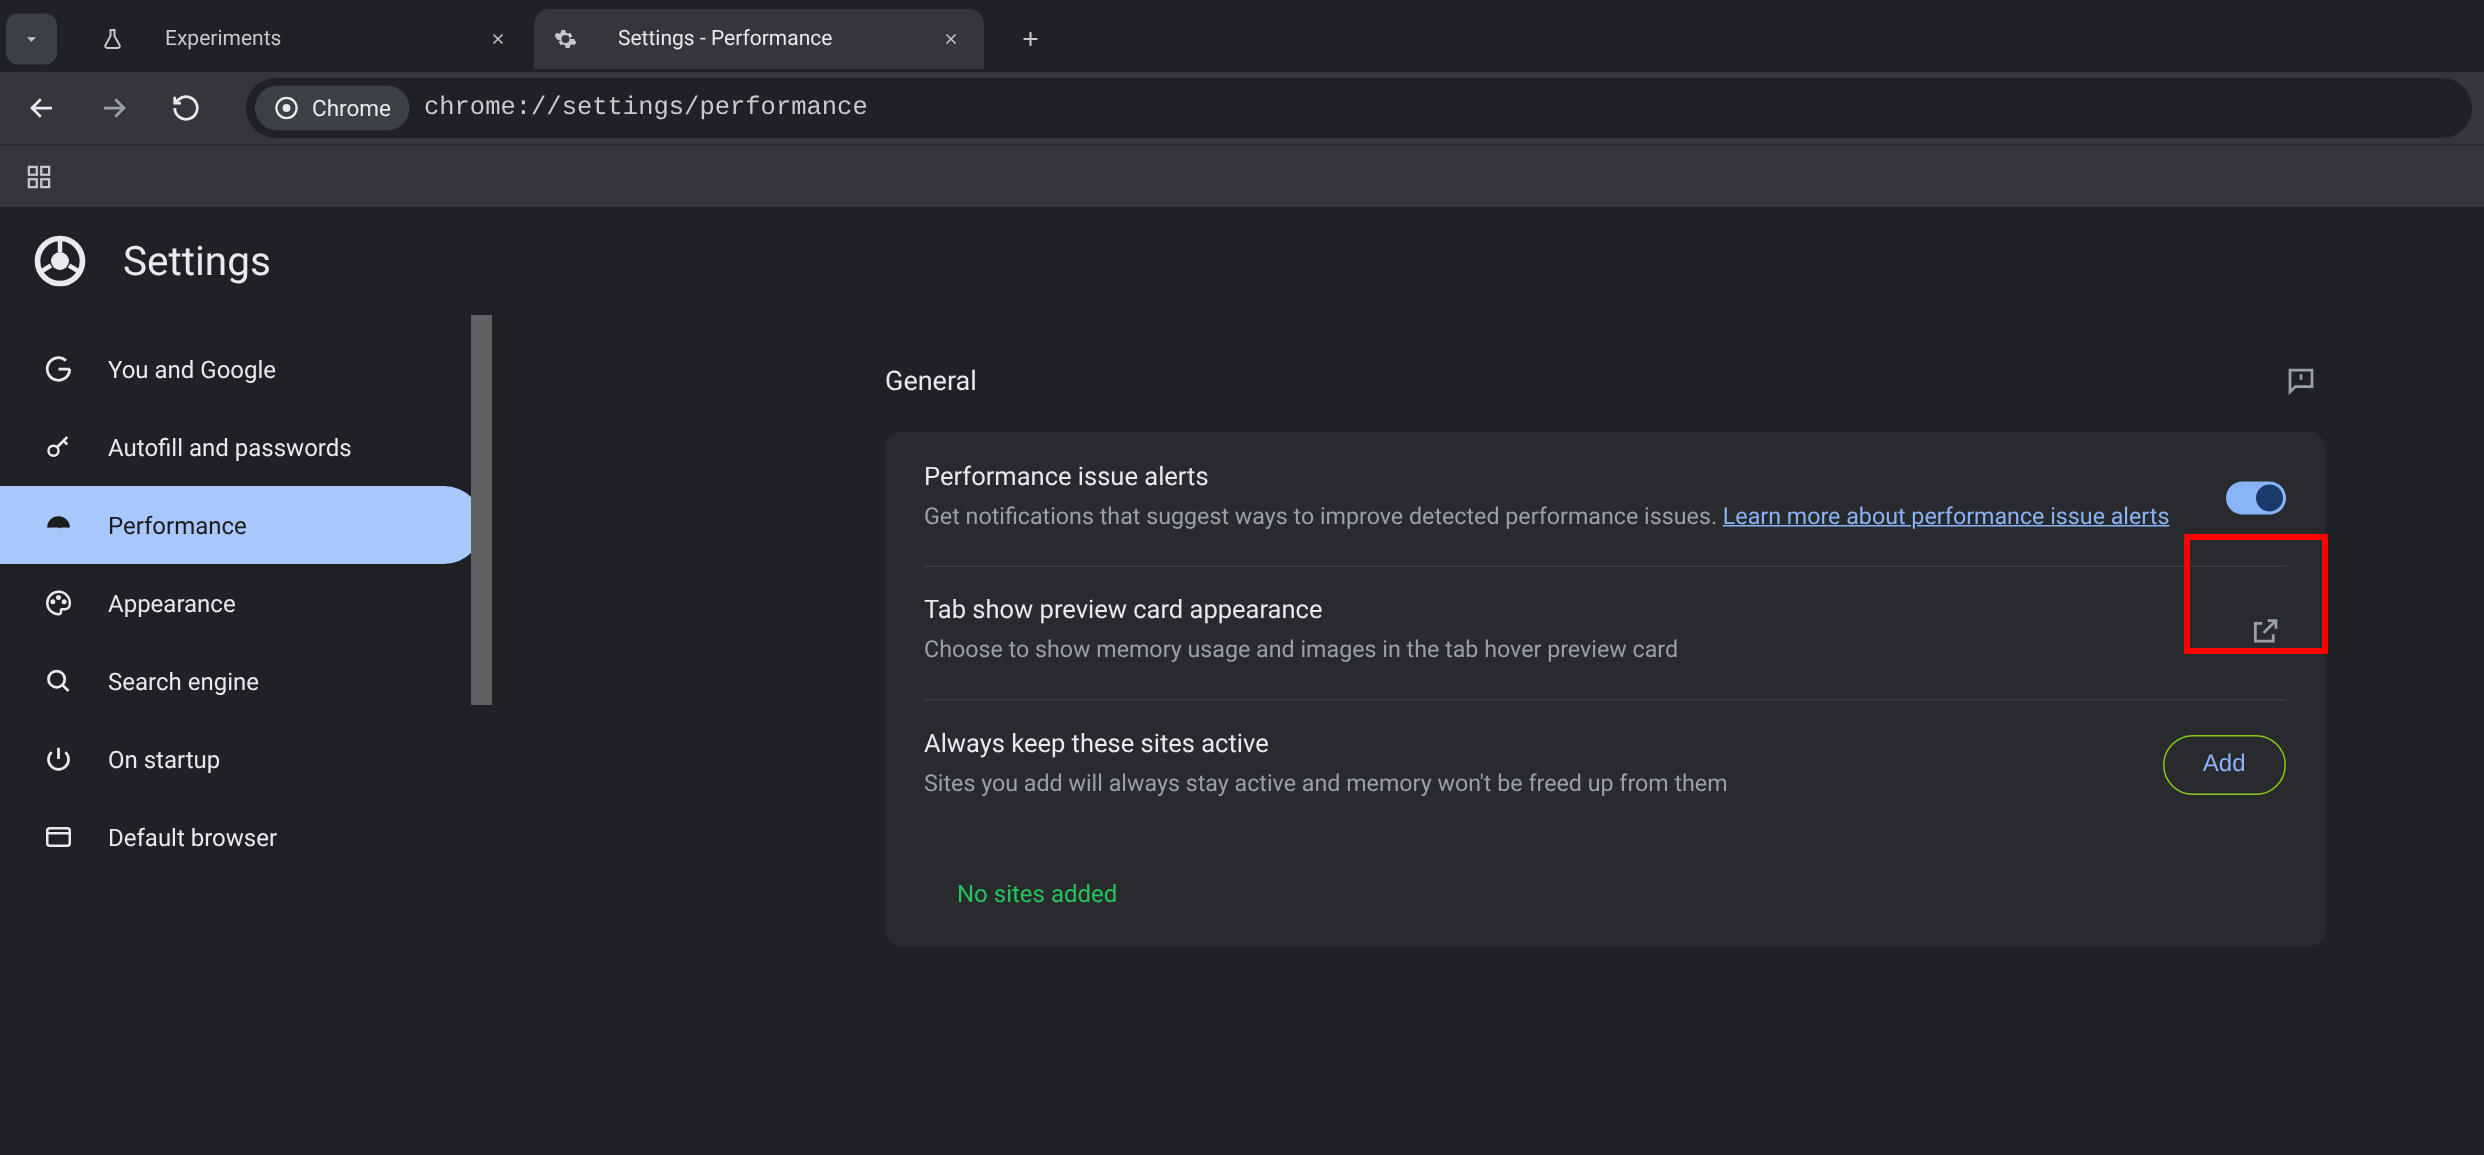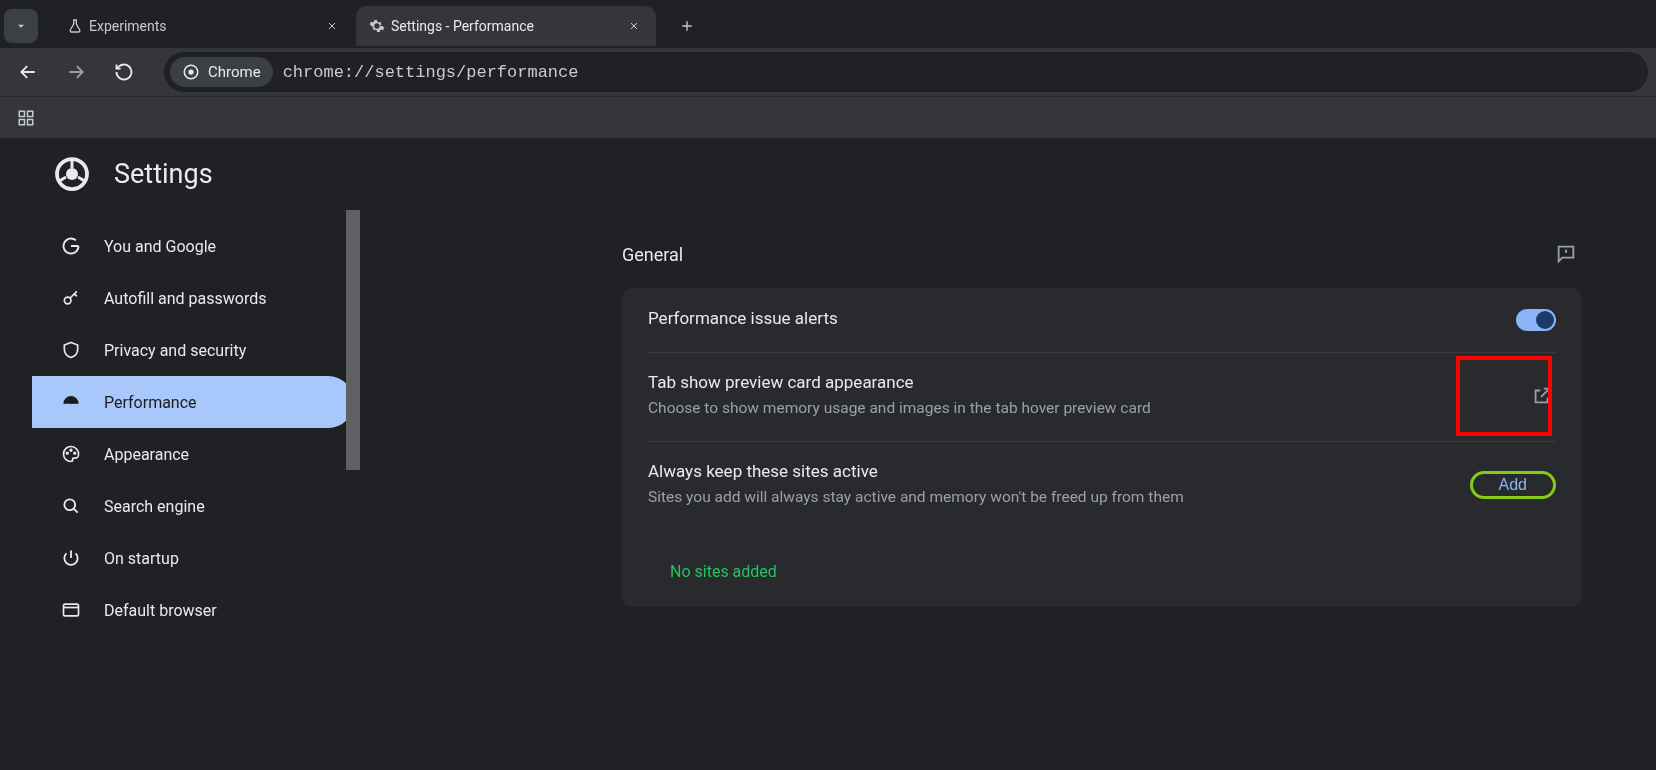--- a/index.html
+++ b/index.html
@@ -29,21 +29,21 @@
     border-radius: 8px;
     display: flex; align-items: center; justify-content: center;
     color: #c6c9cd;
     margin-right: 14px;
   }
   .browser-tab {
     height: 40px;
     display: flex;
     align-items: center;
     padding: 0 12px;
-    gap: 5px;
+    gap: 26px;
     border-radius: 10px 10px 0 0;
     color: #c6c9cd;
     min-width: 300px;
     position: relative;
   }
   .browser-tab.active {
     background: #35363a;
     color: #e8eaed;
   }
   .browser-tab .tab-favicon {
@@ -121,21 +121,20 @@
   
   .settings-app {
     position: absolute;
     top: 138px;
     left: 0;
     right: 0;
     bottom: 0;
     background: #202124;
     display: flex;
     flex-direction: column;
-    margin-left: 32px;
   }
 
   .settings-header {
     height: 72px;
     display: flex;
     align-items: center;
     padding: 0 22px;
     gap: 24px;
   }
   .settings-header .app-icon {
@@ -290,23 +289,23 @@
     position:absolute;
     border: 4px solid #ff0000;
     pointer-events: none;
   }
 
   .popout-icon, .add-btn {
     display:flex;align-items:center;justify-content:center;
   }
   .popout-icon { width: 28px; height: 28px; color:#9aa0a6; }
   .add-btn {
-    height: 28px;
+    height: 40px;
     padding: 4px 26px;
-    border: 3px solid #84cc16;
+    border: 1px solid #84cc16;
     border-radius: 22px;
     color: #8ab4f8;
     font-size: 16px;
     cursor:pointer;
     background: transparent;
   }
 
   svg { display:block; }
 </style>
 </head>
@@ -425,28 +424,20 @@
         </div>
         <div class="nav-item">
           <span class="nav-icon">
               <svg width="20" height="20" viewBox="0 0 24 24" fill="none" stroke="#e8eaed" stroke-width="2">
                 <circle cx="8" cy="15" r="4"></circle>
                 <path d="M11 12l8-8M16 7l3 3"></path>
               </svg>
             </span>
           <span>Autofill and passwords</span>
         </div>
-        <div class="nav-item">
-          <span class="nav-icon">
-              <svg width="20" height="20" viewBox="0 0 24 24" fill="none" stroke="#e8eaed" stroke-width="2">
-                <path d="M12 3l8 3v5c0 5-3.5 8.5-8 10-4.5-1.5-8-5-8-10V6l8-3z"></path>
-              </svg>
-            </span>
-          <span>Privacy and security</span>
-        </div>
         <div class="nav-item active">
           <span class="nav-icon">
               <svg width="20" height="20" viewBox="0 0 24 24" fill="none" stroke="#1b1c1e" stroke-width="2.2">
                 <path d="M4 14a8 8 0 1 1 16 0"></path>
                 <path d="M12 14l4-4"></path>
               </svg>
             </span>
           <span>Performance</span>
         </div>
         <div class="nav-item">
@@ -502,20 +493,23 @@
                 <path d="M12 7v4M12 13v.01"></path>
               </svg>
           </div>
         </div>
 
         <div class="card">
 
           <div class="card-row">
             <div class="row-texts">
               <div class="row-title">Performance issue alerts</div>
+              <div class="row-sub">
+                <span>Get notifications that suggest ways to improve detected performance issues. </span><a href="#">Learn more about performance issue alerts</a>
+              </div>
             </div>
             <div class="toggle">
               <div class="knob"></div>
             </div>
           </div>
 
           <div class="card-row">
             <div class="row-texts">
               <div class="row-title">Tab show preview card appearance</div>
               <div class="row-sub">Choose to show memory usage and images in the tab hover preview card</div>

